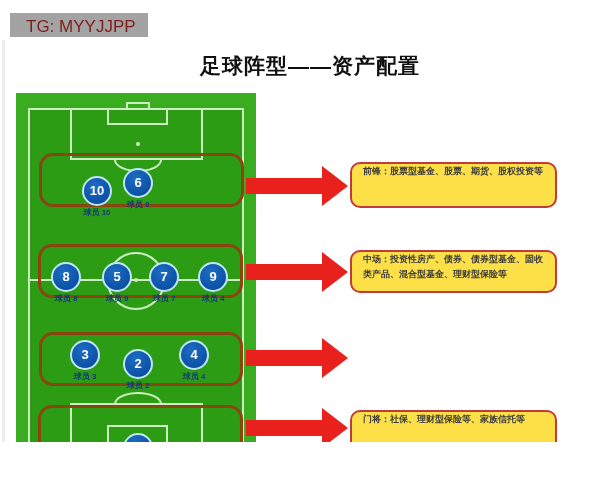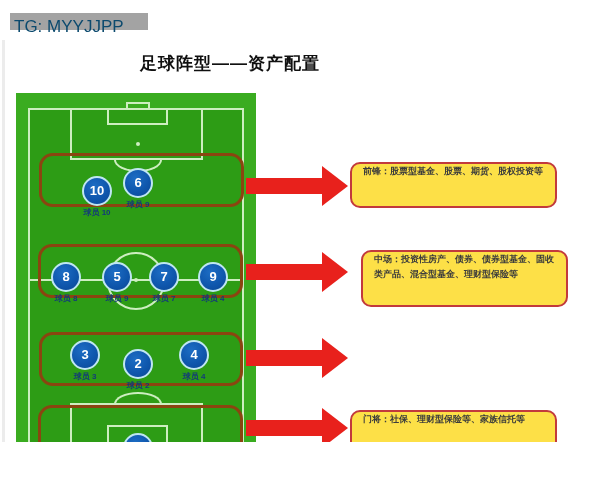--- a/index.html
+++ b/index.html
@@ -2,25 +2,25 @@
 <html><head>
 <meta charset="utf-8">
 <style>
   * { margin:0; padding:0; box-sizing:border-box; }
   html,body { width:600px; height:480px; background:#fff; overflow:hidden;
               font-family:"Liberation Sans","DejaVu Sans",sans-serif; }
   .stage { position:relative; width:600px; height:480px; background:#fff; }
 
   .edge-line { position:absolute; left:2px; top:40px; width:3px; height:402px; background:#ececec; }
 
-  .tg-banner { position:absolute; left:10px; top:13px; width:138px; height:17px;
-               background:#a3a3a3; color:#0c4a6e; font-size:17px; line-height:27px; padding-left:4px; }
+  .tg-banner { position:absolute; left:10px; top:13px; width:138px; height:24px;
+               background:#a3a3a3; color:#7f1d1d; font-size:17px; line-height:27px; padding-left:16px; }
 
-  .title { position:absolute; left:140px; top:52px; width:340px; text-align:left;
-           font-size:17px; font-weight:bold; color:#101010; letter-spacing:1px; }
+  .title { position:absolute; left:140px; top:52px; width:340px; text-align:center;
+           font-size:21px; font-weight:bold; color:#101010; letter-spacing:1px; }
 
   
   .field { position:absolute; left:16px; top:93px; width:240px; height:349px;
            background:#3aac20; overflow:hidden; z-index:1; }
   .mark { position:absolute; border:2px solid #cdeec0; }
   .boundary { left:12px; top:15px; width:216px; height:400px; background:#2d9c15; }
   .goal-top { left:110px; top:9px; width:24px; height:8px; border-bottom:none; }
   .pen-top { left:54px; top:15px; width:133px; height:52px; border-top:none; }
   .goalarea-top { left:91px; top:15px; width:61px; height:17px; border-top:none; }
   .dot { position:absolute; width:4px; height:4px; border-radius:50%; background:#cdeec0; }
@@ -54,21 +54,21 @@
   .arrow .head  { position:absolute; left:76px; top:0; width:0; height:0;
                   border-left:26px solid #e8211c; border-top:20px solid transparent;
                   border-bottom:20px solid transparent; }
 
   
   .note { position:absolute; left:350px; width:207px; background:#fde047;
           border:2px solid #c23a3c; border-radius:10px; padding:0 11px;
           display:flex; align-items:flex-start; color:#3c3c3c;
           font-size:9px; font-weight:bold; line-height:1.7; letter-spacing:0; z-index:2; }
   .note1 { top:162px; height:46px; }
-  .note2 { top:250px; height:57px;margin-left:11px; }
+  .note2 { top:250px; height:43px; }
   .note3 { top:337px; height:50px; }
   .note4 { top:410px; height:46px; }
 
   .bottom-strip { position:absolute; left:0; top:442px; width:600px; height:38px; background:#fff; z-index:10; }
   .watermark { position:absolute; left:422px; top:443px; width:178px; height:28px;
                background:rgba(125,125,125,0.88); color:#fff; font-size:19px;
                display:flex; align-items:center; justify-content:center; z-index:11; }
 </style>
 </head>
 <body>

